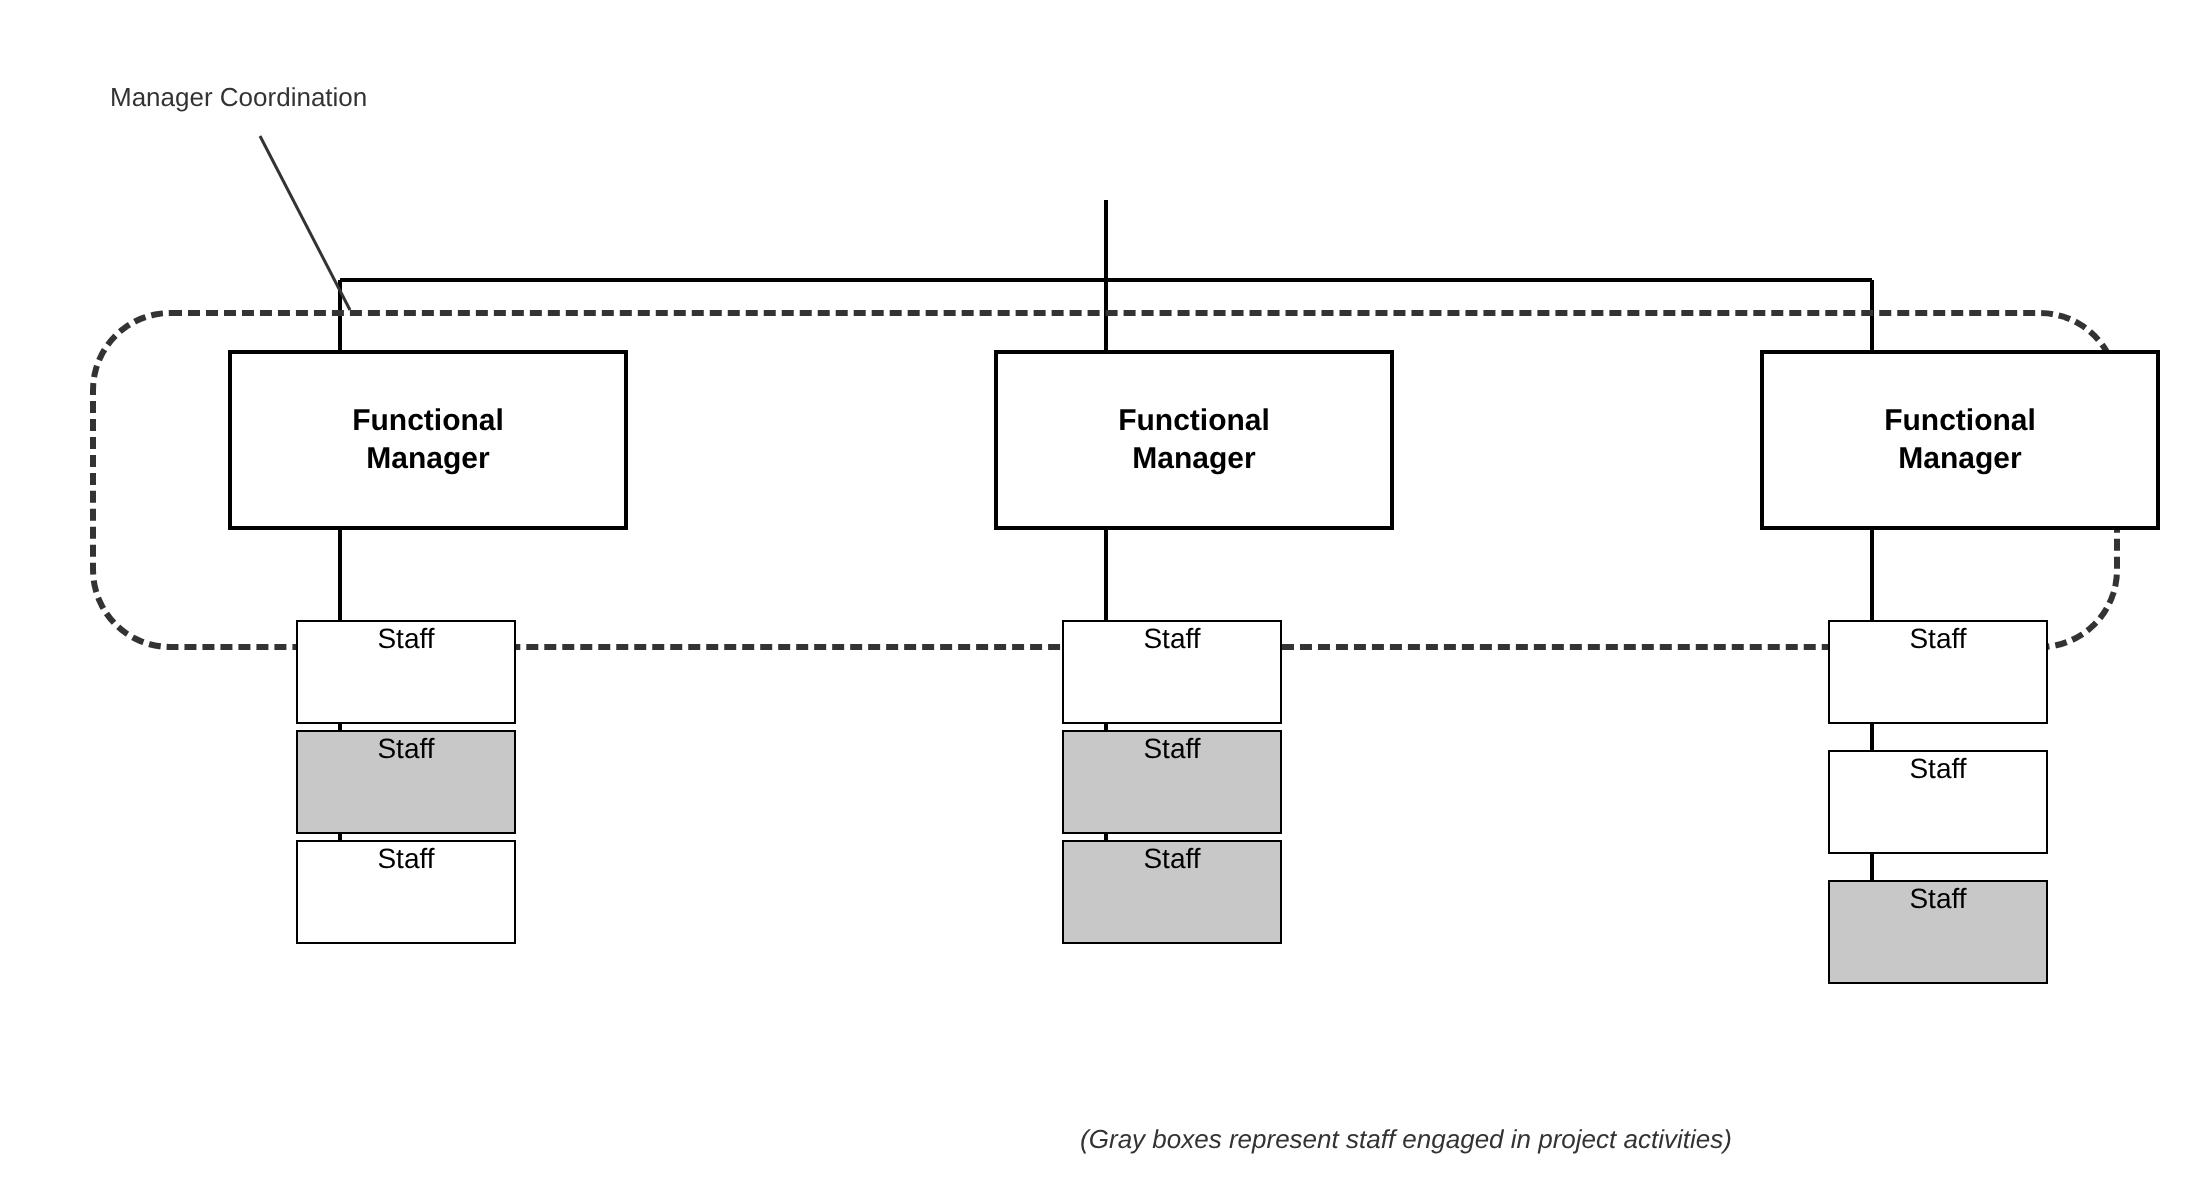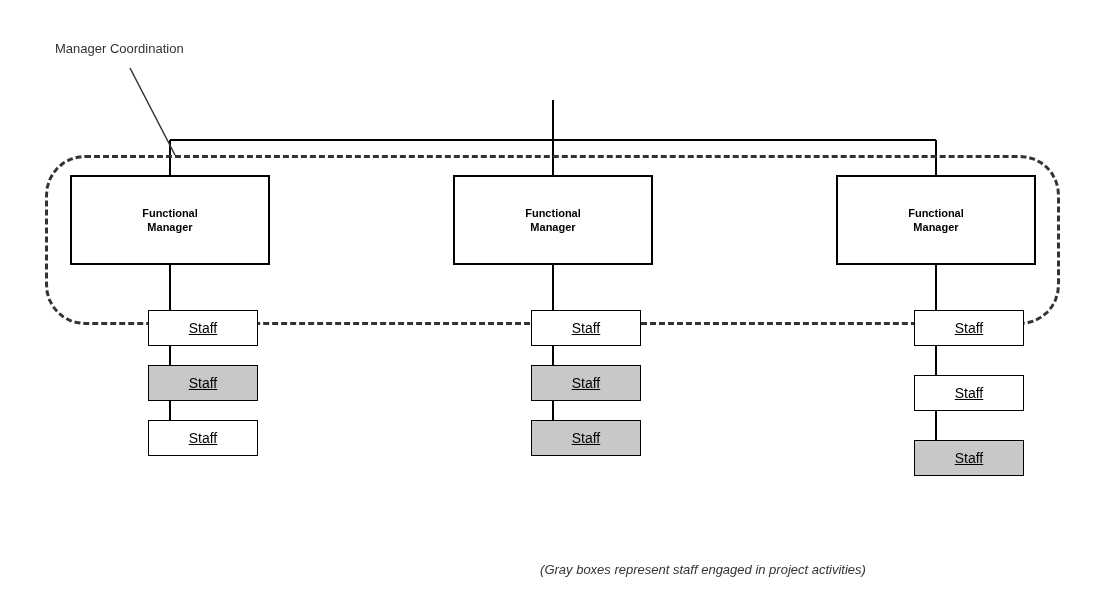--- a/index.html
+++ b/index.html
@@ -42,40 +42,39 @@
       position: absolute;
       width: 200px;
       height: 90px;
       border: 2px solid #000;
       background: #fff;
       display: flex;
       align-items: center;
       justify-content: center;
       text-align: center;
       font-weight: bold;
-      font-size: 11px;
+      font-size: 15px;
       line-height: 1.3;
+      margin-left: 44px;
     }
 
     .fm-left { left: 70px; top: 175px; }
     .fm-center { left: 453px; top: 175px; }
     .fm-right { left: 836px; top: 175px; }
 
     
     .staff-box {
       position: absolute;
       width: 110px;
-      height: 36px;
+      height: 52px;
       border: 1.5px solid #000;
       background: #fff;
       display: flex;
-      align-items: center;
       justify-content: center;
       font-size: 14px;
-      text-decoration: underline;
     }
 
     .staff-gray {
       background: #c8c8c8;
     }
 
     
     .staff-l1 { left: 148px; top: 310px; }
     .staff-l2 { left: 148px; top: 365px; }
     .staff-l3 { left: 148px; top: 420px; }

